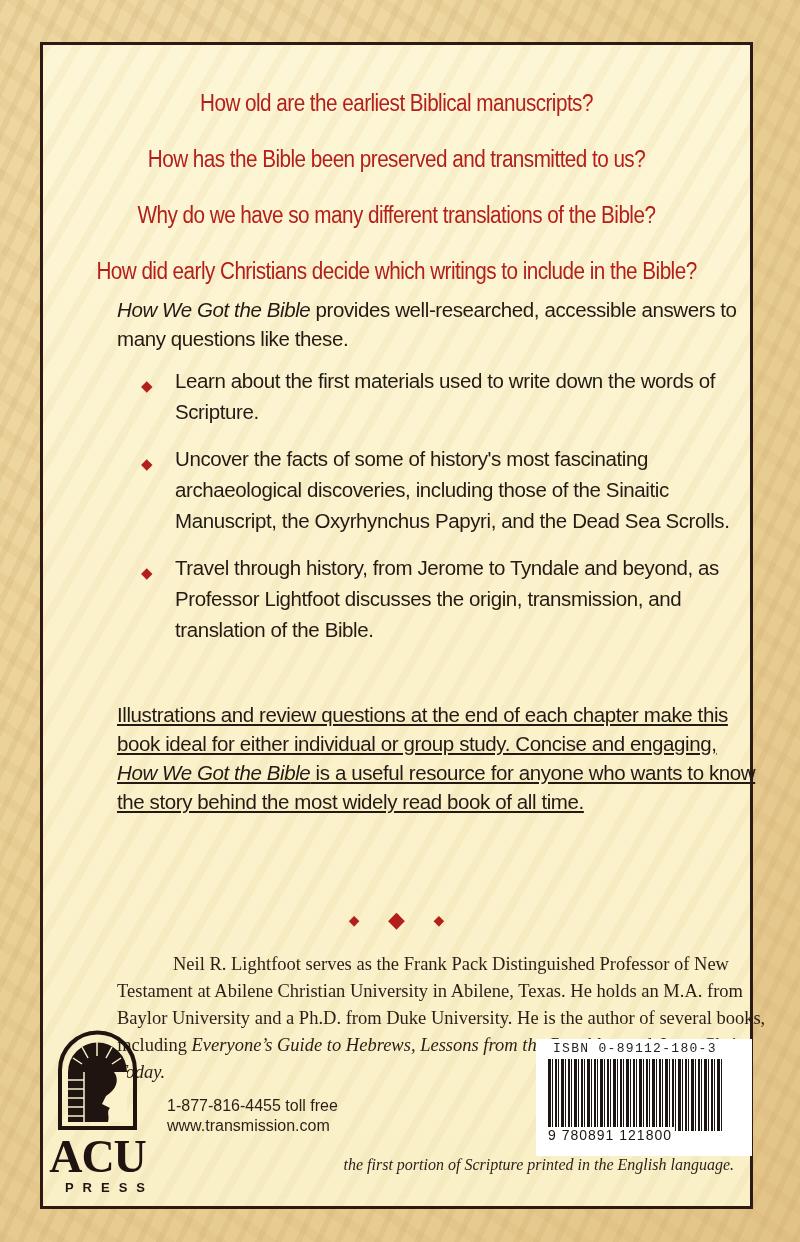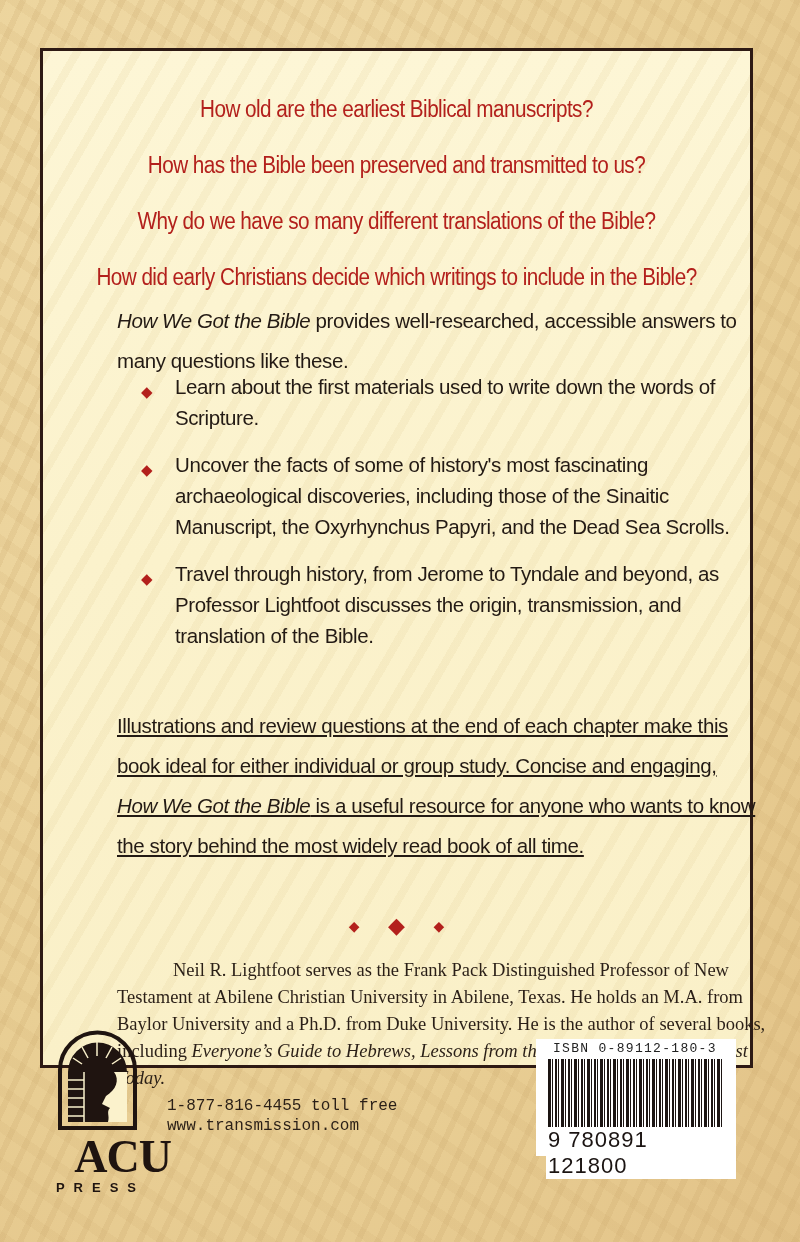--- a/index.html
+++ b/index.html
@@ -5,67 +5,67 @@
     html, body { margin: 0; padding: 0; }
     body {
       width: 800px; height: 1242px; overflow: hidden; position: relative;
       background:
         repeating-linear-gradient(115deg, rgba(196,160,100,0.18) 0 6px, rgba(0,0,0,0) 6px 18px),
         repeating-linear-gradient(35deg, rgba(205,170,110,0.14) 0 10px, rgba(0,0,0,0) 10px 30px),
         radial-gradient(ellipse at 30% 20%, #f1dca9 0%, #e9cf95 60%, #e2c287 100%);
       font-family: "Liberation Sans", sans-serif;
     }
     .panel {
-      position: absolute; left: 40px; top: 48px; width: 713px; height: 1020px;
+      position: absolute; left: 40px; top: 42px; width: 713px; height: 1167px;
       border: 3px solid #2e1a14;
       background:
         repeating-linear-gradient(120deg, rgba(225,205,150,0.18) 0 8px, rgba(0,0,0,0) 8px 26px),
         linear-gradient(180deg, #fdf6d6 0%, #fbf2cc 50%, #faf0c8 100%);
       box-sizing: border-box;
     }
     .questions { position: absolute; left: 0; top: 30px; width: 100%; text-align: center; }
     .question {
       color: #b3201c; font-family: "Liberation Sans", sans-serif; font-size: 23px;
       letter-spacing: -0.6px; height: 56px; line-height: 56px; margin: 0; transform: scaleX(0.9);
     }
     .body-text {
       position: absolute; left: 74px; width: 640px; color: #231a14;
-      font-family: "Liberation Sans", sans-serif; font-size: 20.5px; line-height: 40px;
+      font-family: "Liberation Sans", sans-serif; font-size: 20.5px; line-height: 29px;
       letter-spacing: -0.4px;
     }
     .intro { top: 250px; }
     .bullets { position: absolute; left: 58px; top: 320px; width: 640px; }
     .bullet { position: relative; padding-left: 74px; margin-bottom: 16px; color: #231a14;
       font-size: 20.5px; line-height: 31px; letter-spacing: -0.4px; }
     .bullet-icon { position: absolute; left: 40px; top: 5px; color: #b3201c; font-size: 15px; }
     .closing { top: 655px; text-decoration: underline; }
     .ornament { position: absolute; left: 0; width: 100%; top: 862px; text-align: center; color: #b3201c; }
     .ornament span { display: inline-block; margin: 0 12px; vertical-align: middle; }
     .orn-small { font-size: 14px; }
     .orn-big { font-size: 22px; }
     .bio {
       position: absolute; left: 74px; top: 906px; width: 650px; color: #2a1f17;
       font-family: "Liberation Serif", serif; font-size: 18.5px; line-height: 27px; text-indent: 56px;
     }
     .bio b { font-weight: normal; }
     .bio i { font-style: italic; }
     .logo { position: absolute; left: 40px; top: 1030px; width: 115px; height: 165px; }
-    .logo-name { position: absolute; left: 0; top: 100px; width: 100%; text-align: right;
-      font-family: "Liberation Serif", serif; font-weight: bold; font-size: 46px; color: #1f1410; letter-spacing: -1px; margin-left: 16px; }
-    .logo-sub { position: absolute; left: 0; top: 150px; width: 100%; text-align: center;
+    .logo-name { position: absolute; left: 0; top: 100px; width: 100%; text-align: center;
+      font-family: "Liberation Serif", serif; font-weight: bold; font-size: 46px; color: #1f1410; letter-spacing: -1px; }
+    .logo-sub { position: absolute; left: 9px; top: 150px; width: 100%; text-align: center;
       font-family: "Liberation Sans", sans-serif; font-weight: bold; font-size: 13px; letter-spacing: 9px; color: #1f1410; padding-left: 6px; box-sizing: border-box;}
-    .contact { position: absolute; left: 167px; top: 1096px; font-family: Liberation Mono, monospace;
+    .contact { position: absolute; left: 167px; top: 1096px; font-family: Liberation Sans, sans-serif;
       font-size: 16px; line-height: 20px; color: #2a1f17; }
-    .barcode-box { position: absolute; left: 536px; top: 1039px; width: 200px; height: 117px; background: #fff; }
+    .barcode-box { position: absolute; left: 536px; top: 1039px; width: 216px; height: 117px; background: #fff; }
     .isbn-top { position: absolute; left: 17px; top: 2px; font-family: "Liberation Mono", monospace;
       font-size: 13px; color: #222; letter-spacing: 1.3px; }
     .bars { position: absolute; left: 12px; top: 20px; width: 176px; height: 72px;
       background: repeating-linear-gradient(90deg, #1b1412 0 3px, #fff 3px 4px, #1b1412 4px 5px, #fff 5px 7px, #1b1412 7px 9px, #fff 9px 10px, #1b1412 10px 11px, #fff 11px 13px); }
     .ean { position: absolute; left: 10px; top: 88px; font-family: "Liberation Sans", sans-serif;
-      font-size: 22px; color: #1b1412; letter-spacing: 1px; background: #fff; padding: 0 2px; }
+      font-size: 14px; color: #1b1412; letter-spacing: 1px; background: #fff; padding: 0 2px; }
     .credit { position: absolute; right: 66px; top: 1155px; text-align: right; font-family: "Liberation Serif", serif;
       font-size: 16px; line-height: 20px; color: #2a1f17; }
     .credit i { font-style: italic; }
   </style>
 </head>
 <body>
 
 <div class="panel">
 
   <div class="questions">
@@ -131,13 +131,14 @@
   <div>www.transmission.com</div>
 </div>
 
 <div class="barcode-box">
   <div class="isbn-top">ISBN 0-89112-180-3</div>
   <div class="bars"></div>
   <div class="ean">9 780891 121800</div>
 </div>
 
 <div class="credit">
+  <div><i>the first portion of Scripture printed in the English language.</i></div>
 </div>
 
 </body></html>

